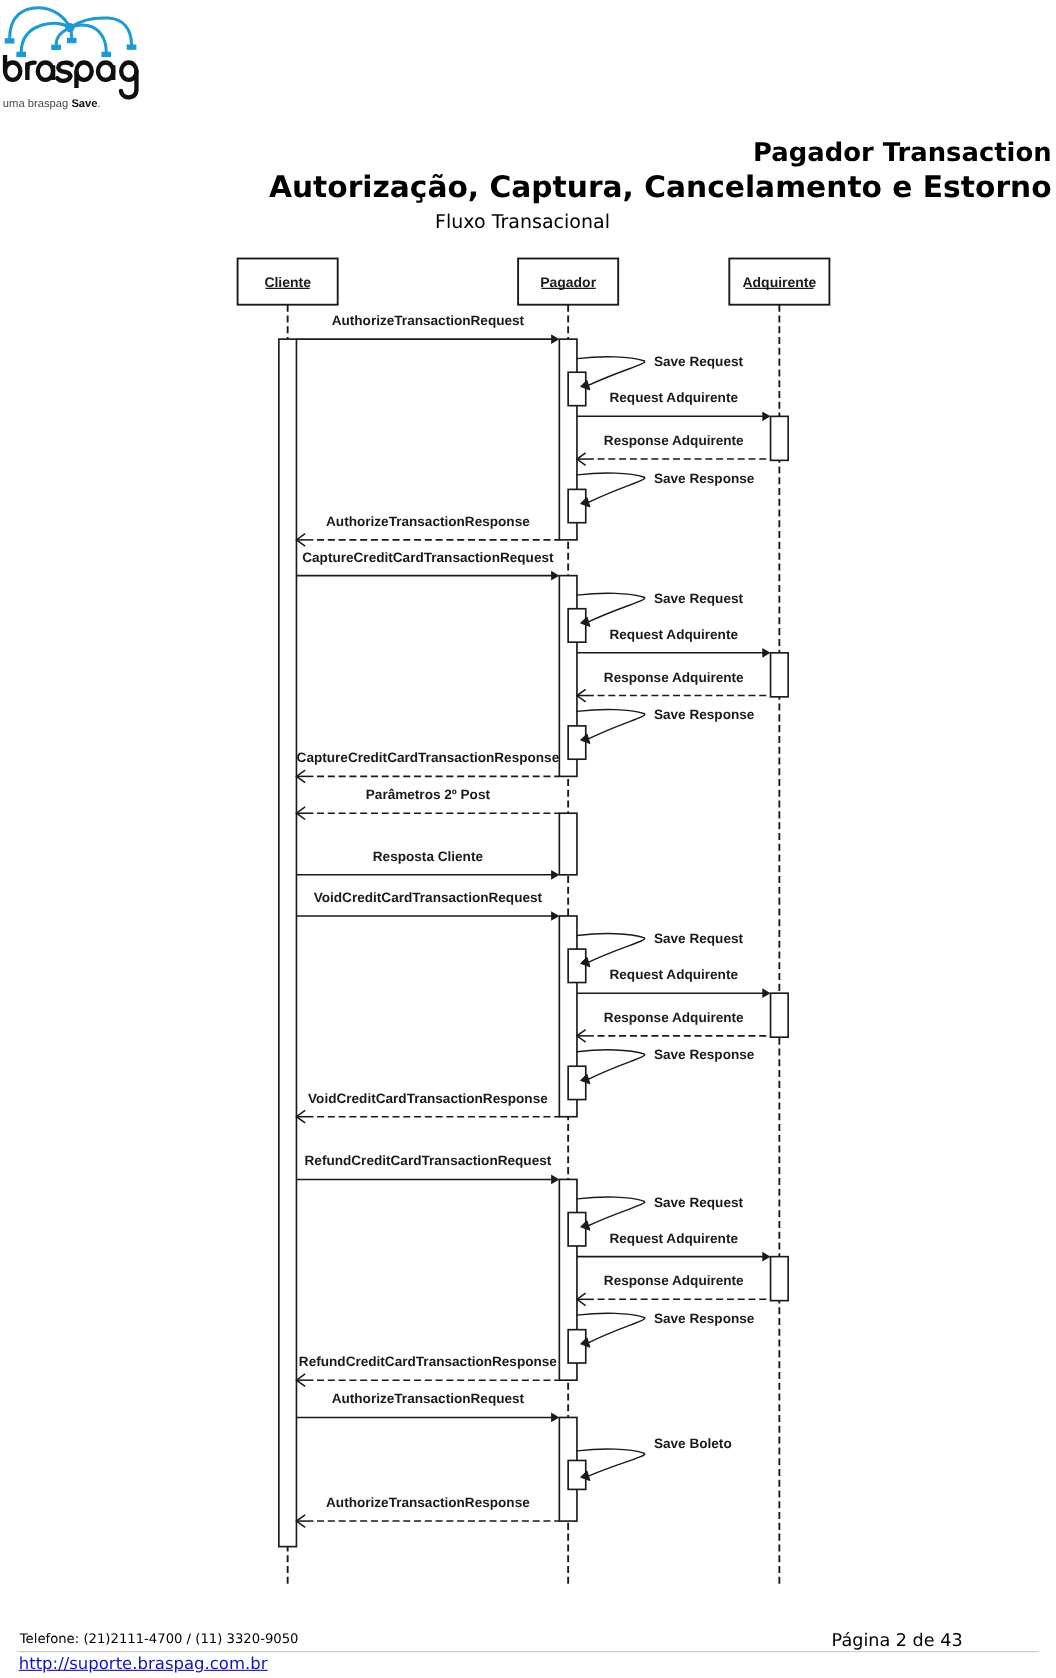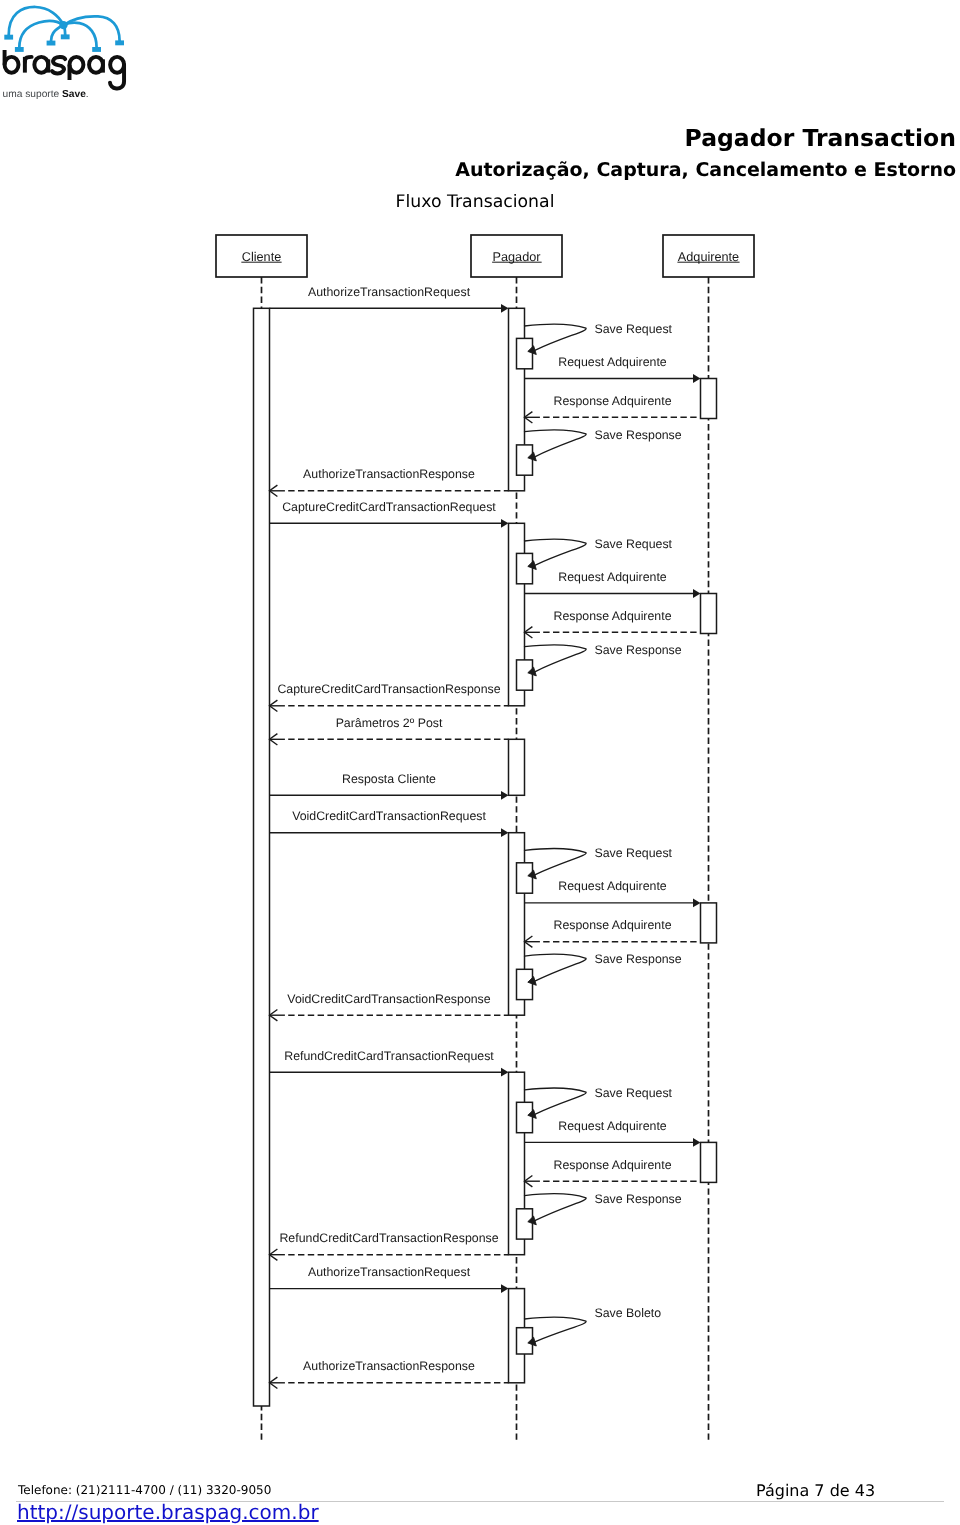--- a/index.html
+++ b/index.html
@@ -10,31 +10,31 @@
     position:relative;overflow:hidden;color:#000;
     -webkit-font-smoothing:antialiased;text-rendering:geometricPrecision;
   }
   .page{position:absolute;left:0;top:0;width:960px;height:1525px;background:#fff;}
   #logo-block{position:absolute;left:0px;top:0px;width:150px;height:100px;}
   #brand-tagline{position:absolute;left:2.6px;top:88.5px;font-size:10.2px;color:#44474a;line-height:12px;}
   #brand-tagline b{color:#111;font-weight:bold;}
   #title-l1{position:absolute;right:4px;top:126.5px;font-family:"DejaVu Sans",sans-serif;
      font-size:23.5px;font-weight:bold;white-space:nowrap;line-height:23.5px;}
   #title-l2{position:absolute;right:4px;top:159px;font-family:"DejaVu Sans",sans-serif;
-     font-size:19px;font-weight:bold;white-space:nowrap;line-height:23.2px;}
+     font-size:27px;font-weight:bold;white-space:nowrap;line-height:23.2px;}
   #subtitle{position:absolute;left:-5px;top:192px;width:960px;text-align:center;
      font-family:"DejaVu Sans",sans-serif;font-size:17.3px;line-height:20px;}
-  #diagram-wrap{position:absolute;left:0;top:0;width:772px;height:1460px;}
+  #diagram-wrap{position:absolute;left:0;top:0;width:772px;height:1460px;font-weight:bold;}
   #footer-rule{position:absolute;left:16px;top:1501px;width:928px;height:1px;background:#c9c9c9;}
   #footer-phone{position:absolute;left:18px;top:1481px;font-family:"DejaVu Sans",sans-serif;
      font-size:12px;line-height:19px;white-space:nowrap;}
   #footer-page{position:absolute;left:756px;top:1481px;font-family:"DejaVu Sans",sans-serif;
      font-size:16px;line-height:19px;white-space:nowrap;}
   #footer-url{position:absolute;left:17px;top:1503px;font-family:"DejaVu Sans",sans-serif;
-     font-size:20px;line-height:19px;text-decoration:underline;white-space:nowrap;}
+     font-size:15px;line-height:19px;text-decoration:underline;white-space:nowrap;}
   svg{display:block;shape-rendering:geometricPrecision;}
   .seqtext{font-family:"Liberation Sans",sans-serif;font-size:12.35px;fill:#1a1a1a;
     -webkit-font-smoothing:antialiased;}
   .boxtext{font-family:"Liberation Sans",sans-serif;font-size:12.7px;fill:#1a1a1a;
     -webkit-font-smoothing:antialiased;}
 </style>
 </head>
 <body>
 
 <div class="page">
@@ -66,21 +66,21 @@
           <path d="M48.25 59.35 L48.25 72.625" fill="none" stroke="#0f0f0f" stroke-width="3.95" stroke-linecap="butt" stroke-linejoin="round"></path>
           <path d="M65.2 59.1 C64.0 56.675 57.8 56.275 54.6 58.3 C51.6 61.5 53.2 64.55 58.0 65.15 C63.2 65.75 65.4 68.65 62.9 71.39999999999999 C60.3 74.19999999999999 54.6 74.3 52.0 71" fill="none" stroke="#0f0f0f" stroke-width="3.95" stroke-linecap="round" stroke-linejoin="round"></path>
           <path d="M69.50 64.75 L69.50 80.0" fill="none" stroke="#0f0f0f" stroke-width="3.95" stroke-linecap="butt" stroke-linejoin="round"></path>
           <ellipse cx="76.45" cy="64.75" rx="6.95" ry="7.9" fill="none" stroke="#0f0f0f" stroke-width="3.95"></ellipse>
           <ellipse cx="96" cy="64.75" rx="6.95" ry="7.9" fill="none" stroke="#0f0f0f" stroke-width="3.95"></ellipse>
           <path d="M102.95 59.35 L102.95 72.625" fill="none" stroke="#0f0f0f" stroke-width="3.95" stroke-linecap="butt" stroke-linejoin="round"></path>
           <ellipse cx="117.1" cy="64.75" rx="6.95" ry="7.9" fill="none" stroke="#0f0f0f" stroke-width="3.95"></ellipse>
           <path d="M124.05 64.75 L124.05 81.5 C124.05 86.6 120.2 88.9 116.3 88.5 C112.3 88.1 110.0 85.1 110.0 82.6" fill="none" stroke="#0f0f0f" stroke-width="3.95" stroke-linecap="round" stroke-linejoin="round"></path>
         </g>
     </svg>
-    <div id="brand-tagline"><span>uma suporte </span><b>Save</b><span>.</span></div>
+    <div id="brand-tagline"><span>uma braspag </span><b>Save</b><span>.</span></div>
   </div>
 
   <div id="header">
     <div id="title-l1">Pagador Transaction</div>
     <div id="title-l2">Autorização, Captura, Cancelamento e Estorno</div>
     <div id="subtitle">Fluxo Transacional</div>
   </div>
 
   <div id="diagram-wrap">
     <svg id="seq" width="960" height="1460" viewBox="0 0 960 1460" xmlns="http://www.w3.org/2000/svg">
@@ -276,17 +276,17 @@
           <line x1="288.2" y1="1382.8" x2="508.5" y2="1382.8" stroke="#1a1a1a" stroke-width="1.4" stroke-dasharray="6.4 3.4"></line>
           <text x="389" y="1370.1" class="seqtext" text-anchor="middle">AuthorizeTransactionResponse</text>
         </g>
         <path d="M 277.4 1377.1 L 269.5 1382.8 L 277.4 1388.5" fill="none" stroke="#1a1a1a" stroke-width="1.4" stroke-linecap="butt"></path>
       </svg>
   </div>
 
   <div id="footer">
     <div id="footer-rule"></div>
     <div id="footer-phone">Telefone: (21)2111-4700 / (11) 3320-9050</div>
-    <div id="footer-page">Página 7 de 43</div>
+    <div id="footer-page">Página 2 de 43</div>
     <div id="footer-url" style="color: rgb(17, 17, 204);">http://suporte.braspag.com.br</div>
   </div>
 
 </div>
 
 </body></html>

